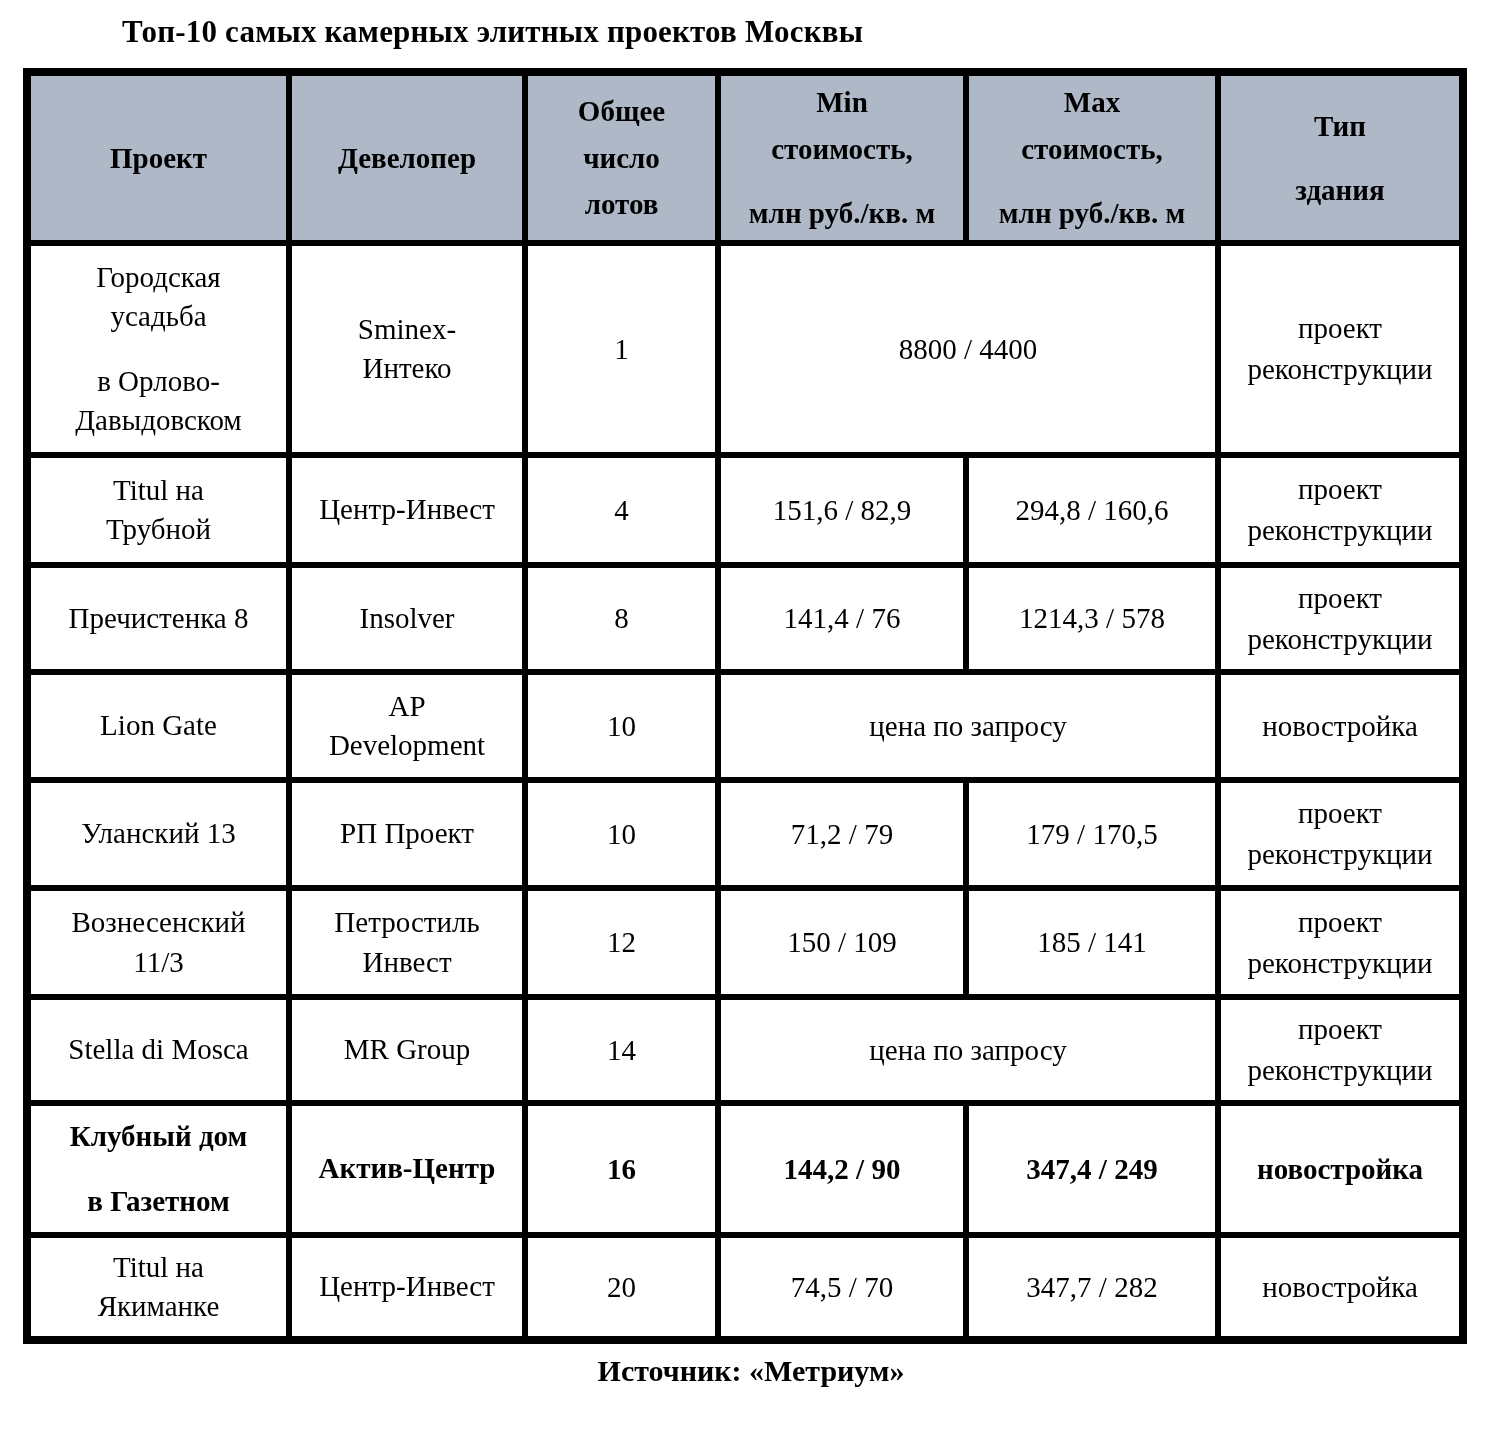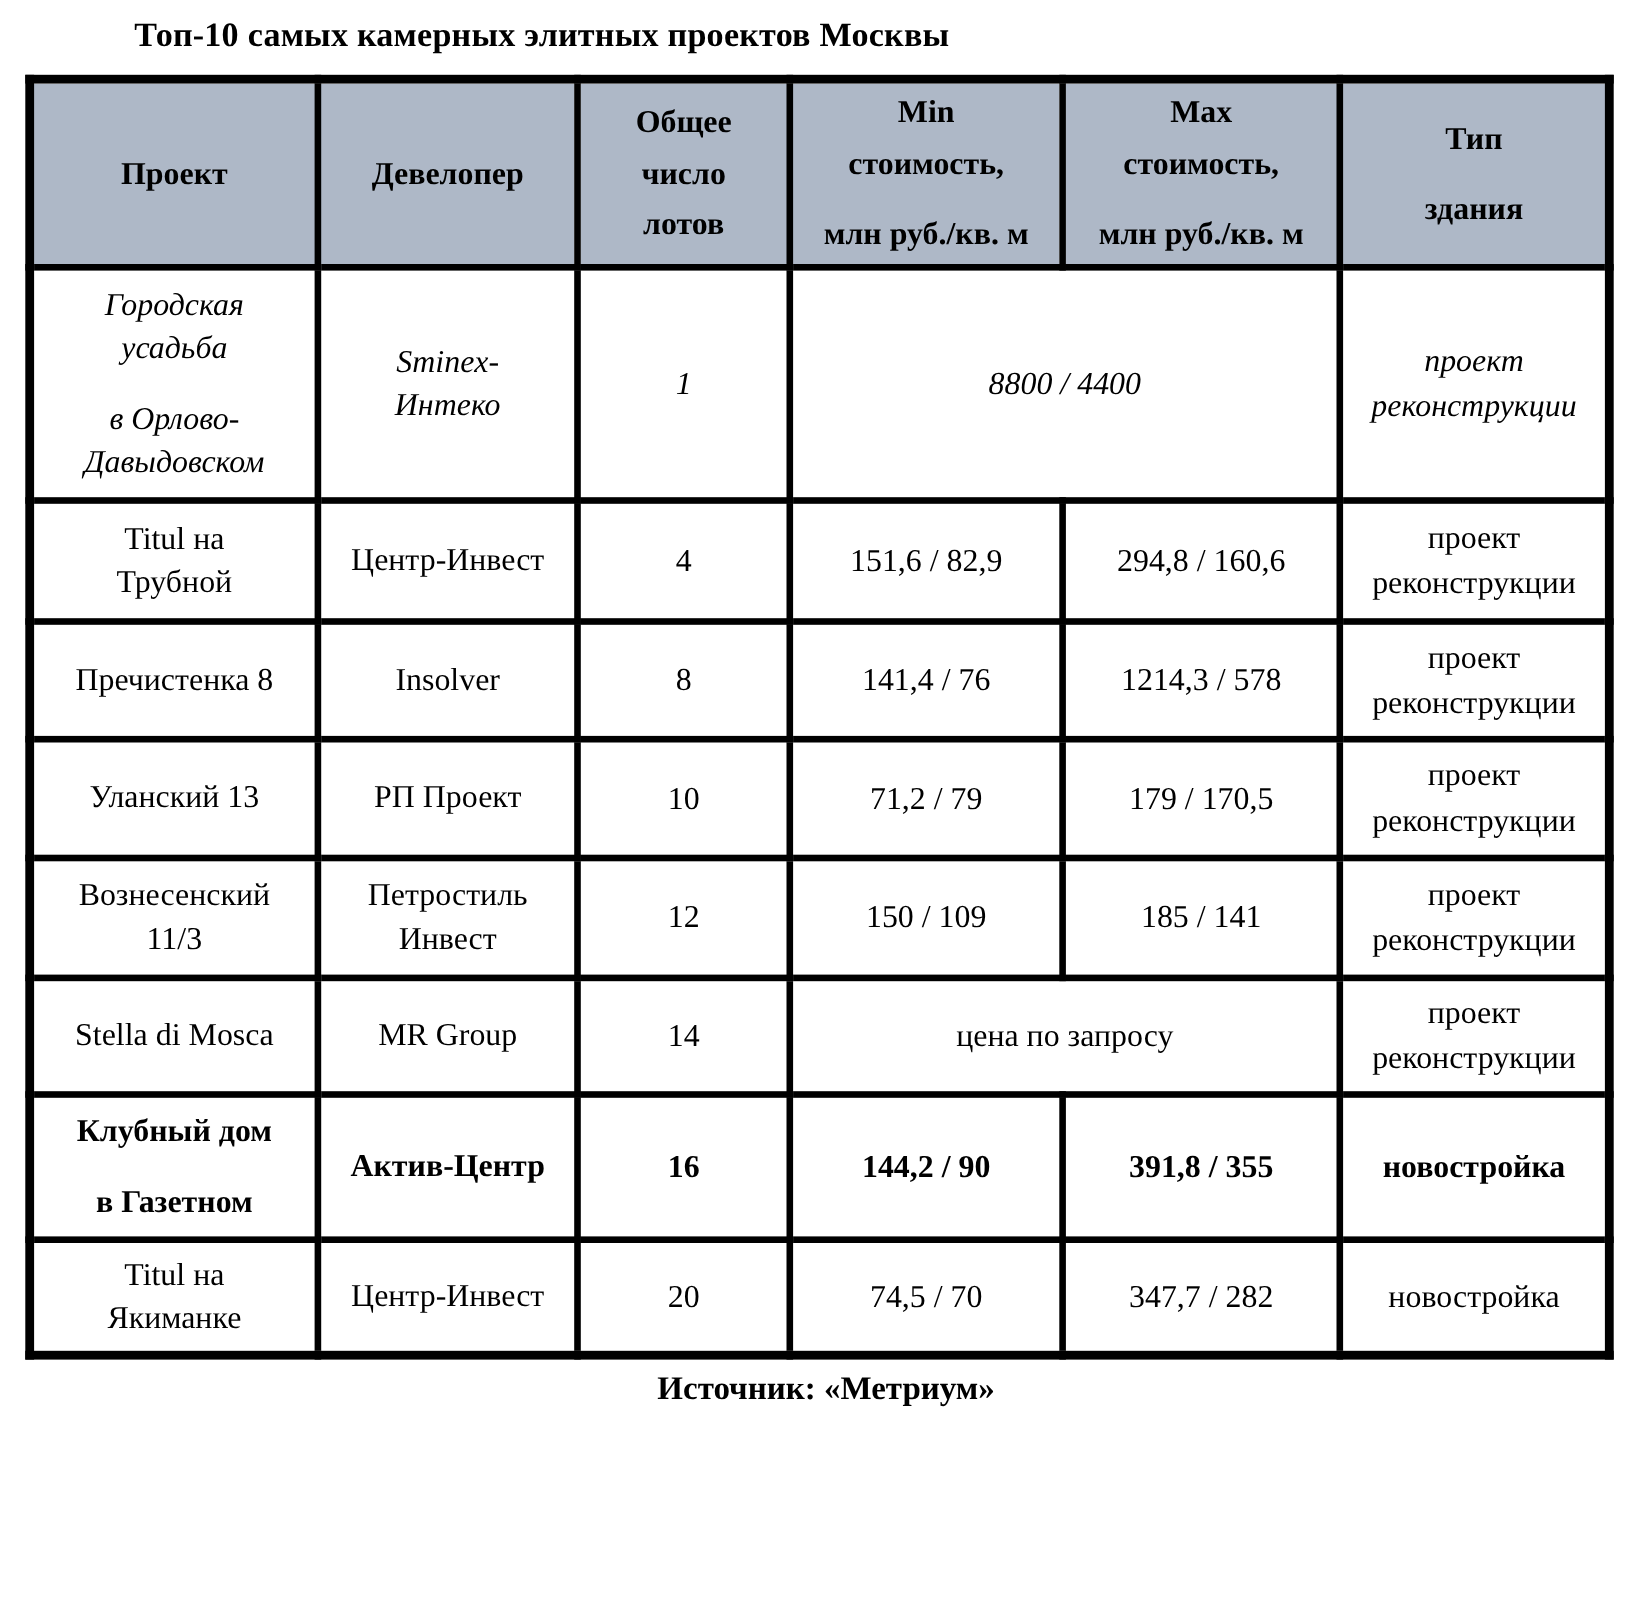--- a/index.html
+++ b/index.html
@@ -39,21 +39,21 @@
   thead th{
     background:var(--header-bg);
     font-weight:bold;
   }
   thead .line{line-height:1.6;}
   thead .para + .para{margin-top:18px;}
   tbody .line{line-height:1.35;}
   tbody .para + .para{margin-top:26px;}
   tbody td{line-height:1.4;}
   tr.h-head{height:171px;}
-  tr.h-r0{height:212px;font-style:italic;}
+  tr.h-r0{height:212px;}
   tr.h-r1{height:110px;}
   tr.h-r2{height:107px;}
   tr.h-r3{height:108px;}
   tr.h-r4{height:108px;}
   tr.h-r5{height:109px;}
   tr.h-r6{height:106px;}
   tr.h-r7{height:132px;font-weight:bold;}
   tr.h-r8{height:105px;}
   tr.h-r9{height:68px;}
   .source{
@@ -164,20 +164,36 @@
       <td>
           <div class="para">
             <div class="line">Insolver</div>
           </div>
         </td>
       <td>8</td>
       <td>141,4 / 76</td>
       <td>1214,3 / 578</td>
       <td>проект реконструкции</td>
     </tr>
+    <tr class="h-r3">
+      <td>
+          <div class="para">
+            <div class="line">Lion Gate</div>
+          </div>
+        </td>
+      <td>
+          <div class="para">
+            <div class="line">AP</div>
+            <div class="line">Development</div>
+          </div>
+        </td>
+      <td>10</td>
+      <td colspan="2">цена по запросу</td>
+      <td>новостройка</td>
+    </tr>
     <tr class="h-r4">
       <td>
           <div class="para">
             <div class="line">Уланский 13</div>
           </div>
         </td>
       <td>
           <div class="para">
             <div class="line">РП Проект</div>
           </div>
@@ -229,21 +245,21 @@
             <div class="line">в Газетном</div>
           </div>
         </td>
       <td>
           <div class="para">
             <div class="line">Актив-Центр</div>
           </div>
         </td>
       <td>16</td>
       <td>144,2 / 90</td>
-      <td>391,8 / 355</td>
+      <td>347,4 / 249</td>
       <td>новостройка</td>
     </tr>
     <tr class="h-r8">
       <td>
           <div class="para">
             <div class="line">Titul на</div>
             <div class="line">Якиманке</div>
           </div>
         </td>
       <td>

